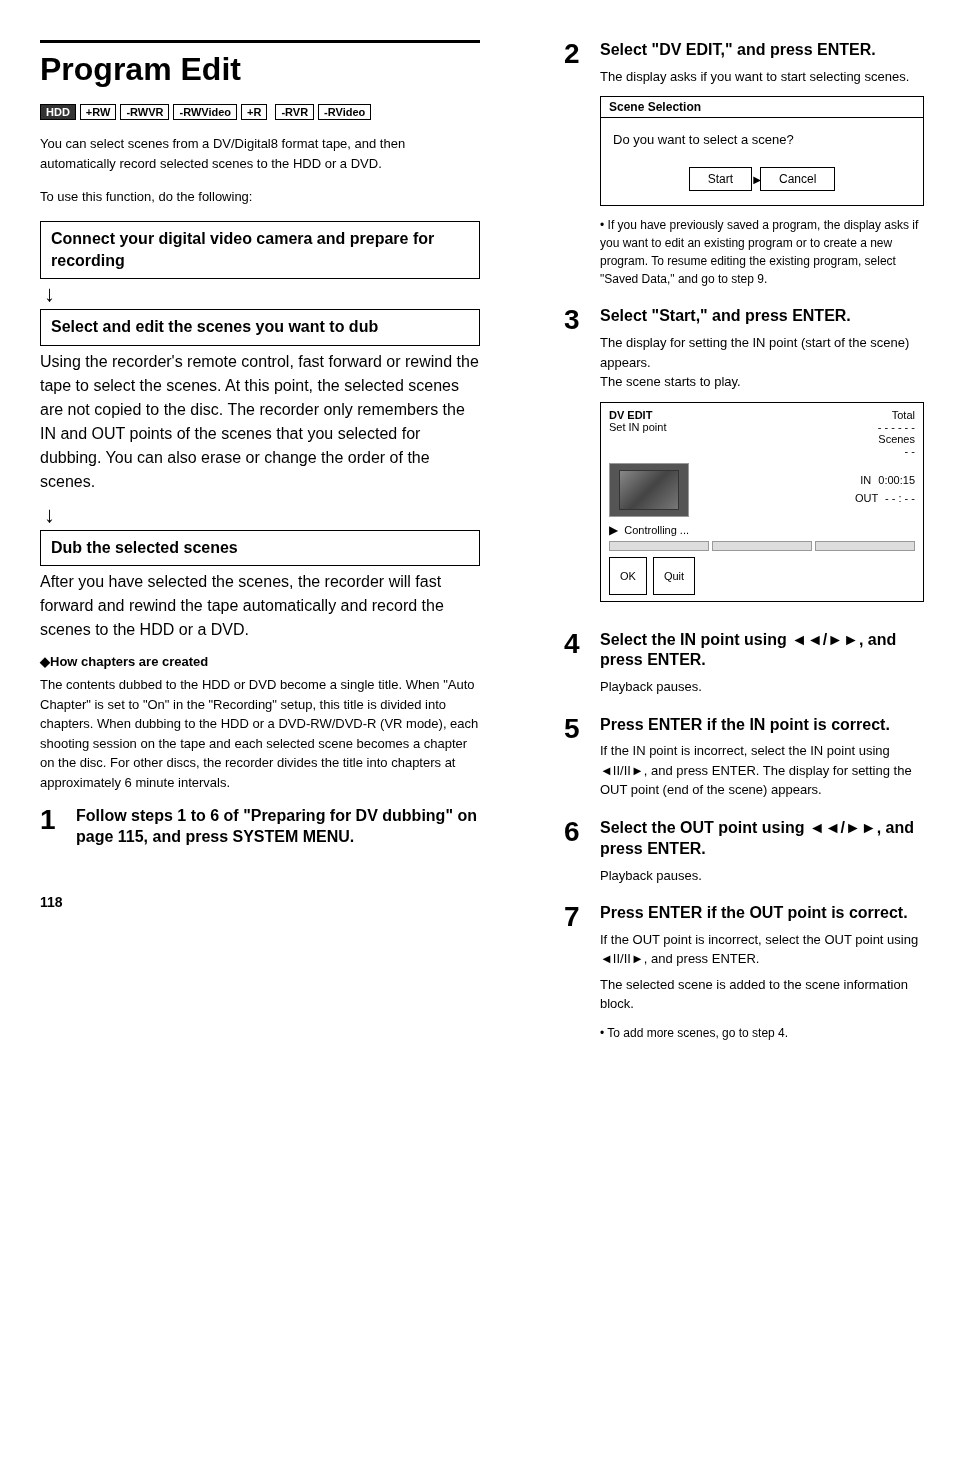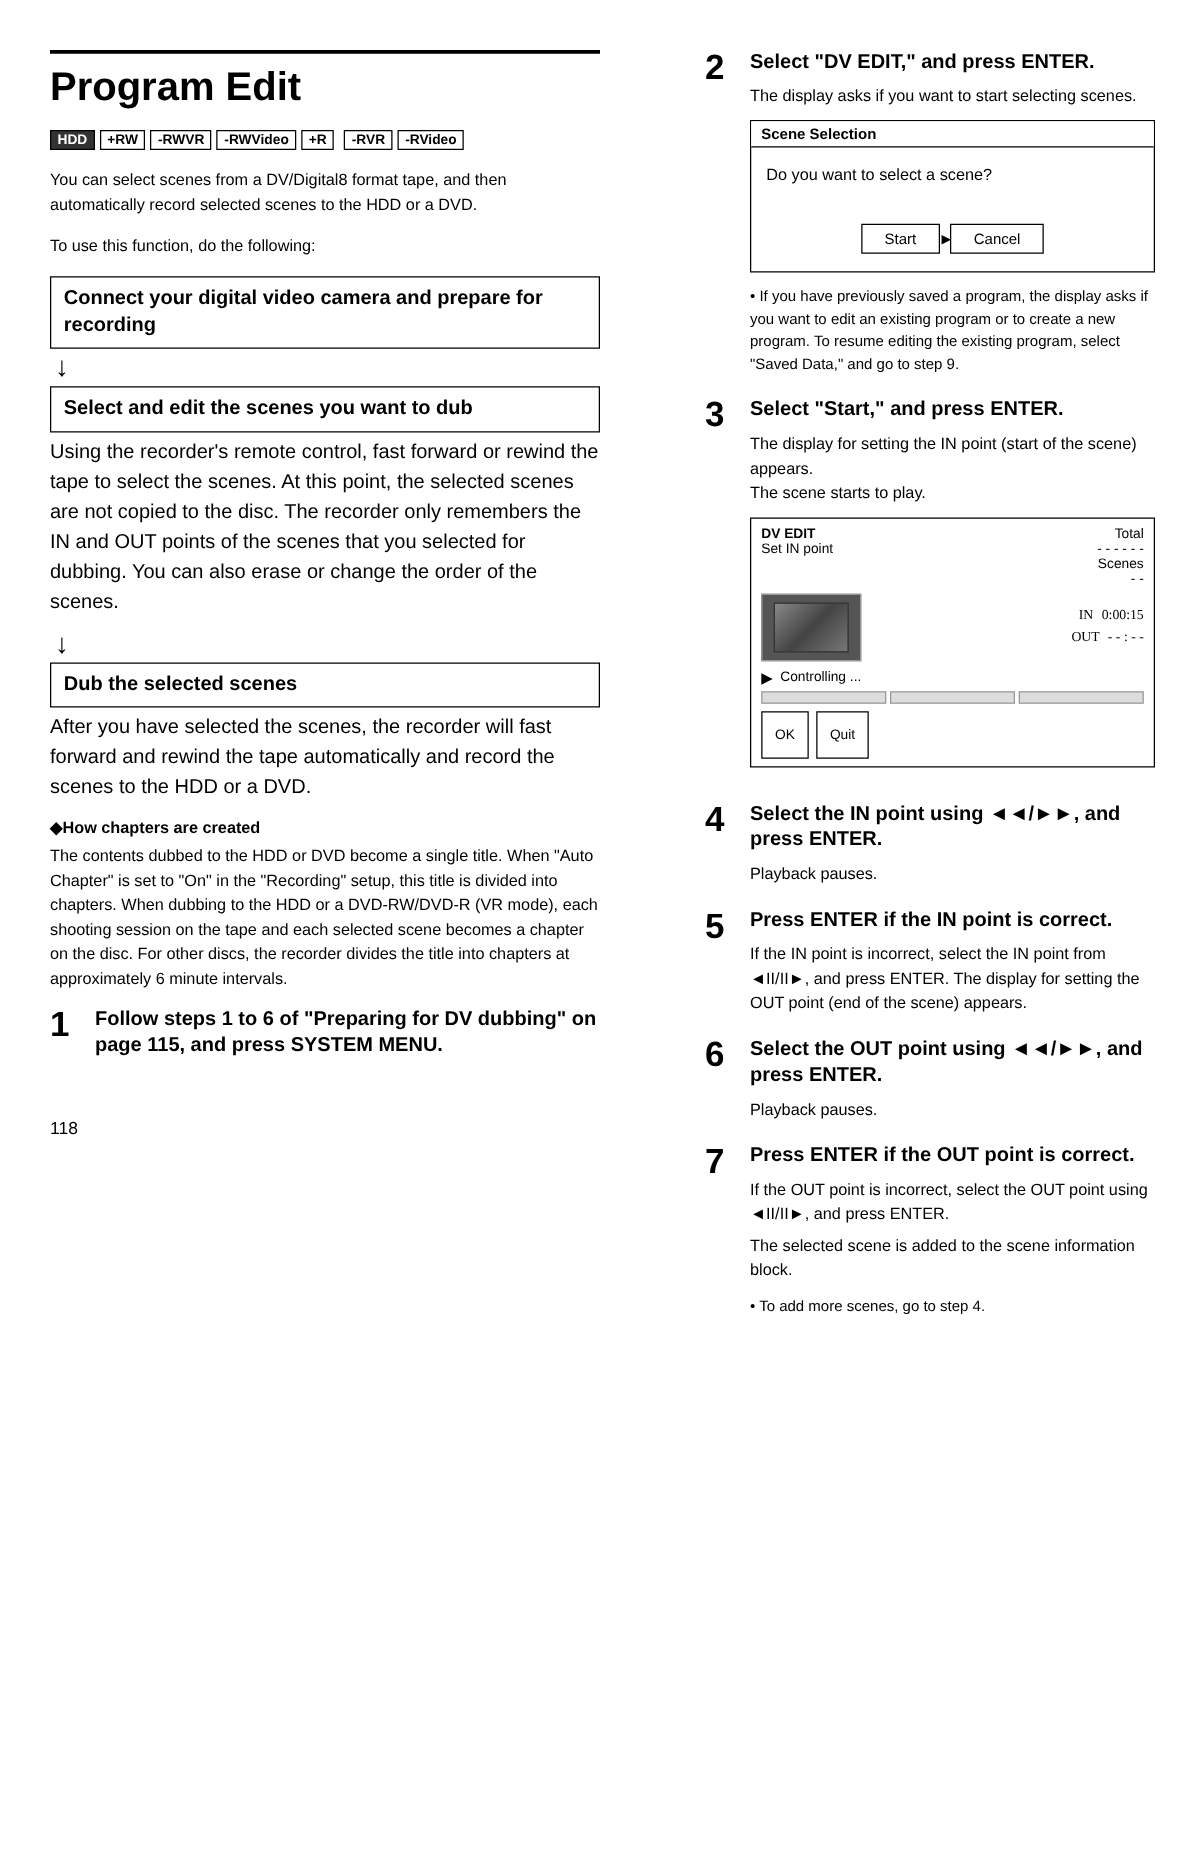--- a/index.html
+++ b/index.html
@@ -195,21 +195,20 @@
     .dv-thumbnail-inner {
       width: 60px;
       height: 40px;
       background: linear-gradient(135deg, #888 0%, #444 50%, #777 100%);
       border: 1px solid #333;
     }
     .dv-info-right {
       text-align: right;
       font-size: 11px;
       line-height: 1.6;
-      font-family: Liberation Serif, serif;
     }
     .dv-controls {
       display: flex;
       align-items: center;
       gap: 6px;
       margin-bottom: 4px;
     }
     .play-icon {
       font-size: 12px;
     }
@@ -279,35 +278,35 @@
       <p class="how-chapters-body">The contents dubbed to the HDD or DVD become a single title. When "Auto Chapter" is set to "On" in the "Recording" setup, this title is divided into chapters. When dubbing to the HDD or a DVD-RW/DVD-R (VR mode), each shooting session on the tape and each selected scene becomes a chapter on the disc. For other discs, the recorder divides the title into chapters at approximately 6 minute intervals.</p>
     </div>
 
     <div class="numbered-step">
       <div class="step-num">1</div>
       <div class="step-content">
         <div class="step-heading">Follow steps 1 to 6 of "Preparing for DV dubbing" on page 115, and press SYSTEM MENU.</div>
       </div>
     </div>
 
-    <div style="margin-top: 40px; font-size:14px; font-weight:normal;">118</div>
+    <div style="margin-top: 40px; font-size:14px; font-weight:bold;">118</div>
   </div>
 
   <div class="right-col">
 
     <div class="numbered-step">
       <div class="step-num">2</div>
       <div class="step-content">
         <div class="step-heading">Select "DV EDIT," and press ENTER.</div>
         <div class="step-desc">The display asks if you want to start selecting scenes.</div>
 
         <div class="screen-box">
           <div class="screen-title-bar">Scene Selection</div>
           <div class="screen-body">
-            <div style="margin-bottom:32px;">Do you want to select a scene?</div>
+            <div style="margin-bottom:20px;">Do you want to select a scene?</div>
             <div class="screen-buttons">
               <button class="screen-btn selected">Start</button>
               <button class="screen-btn">Cancel</button>
             </div>
           </div>
         </div>
 
         <p class="bullet-note">If you have previously saved a program, the display asks if you want to edit an existing program or to create a new program. To resume editing the existing program, select "Saved Data," and go to step 9.</p>
       </div>
     </div>
@@ -373,21 +372,21 @@
       <div class="step-content">
         <div class="step-heading">Select the IN point using ◄◄/►►, and press ENTER.</div>
         <div class="step-desc">Playback pauses.</div>
       </div>
     </div>
 
     <div class="numbered-step">
       <div class="step-num">5</div>
       <div class="step-content">
         <div class="step-heading">Press ENTER if the IN point is correct.</div>
-        <div class="step-desc">If the IN point is incorrect, select the IN point from ◄II/II►, and press ENTER. The display for setting the OUT point (end of the scene) appears.</div>
+        <div class="step-desc">If the IN point is incorrect, select the IN point using ◄II/II►, and press ENTER. The display for setting the OUT point (end of the scene) appears.</div>
       </div>
     </div>
 
     <div class="numbered-step">
       <div class="step-num">6</div>
       <div class="step-content">
         <div class="step-heading">Select the OUT point using ◄◄/►►, and press ENTER.</div>
         <div class="step-desc">Playback pauses.</div>
       </div>
     </div>

